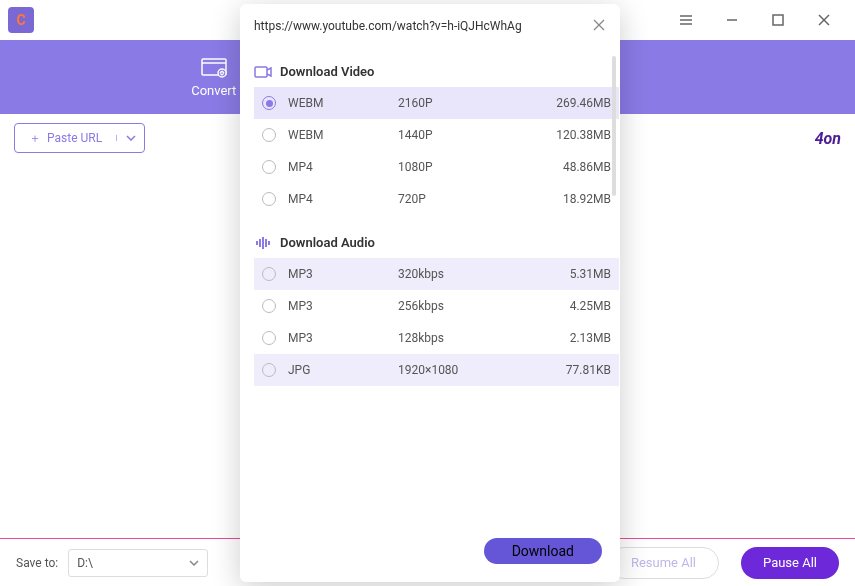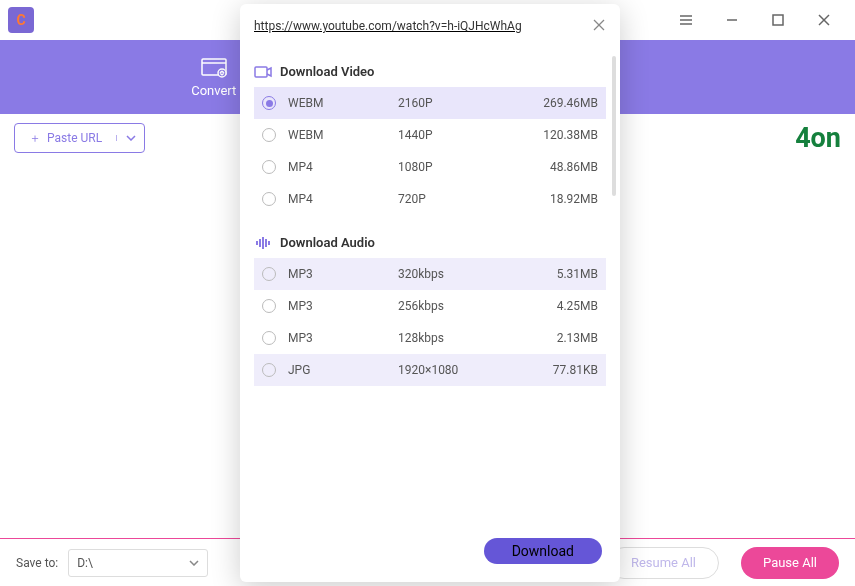--- a/index.html
+++ b/index.html
@@ -13,37 +13,37 @@
     .wc svg { width: 14px; height: 14px; }
 
     .purple-band { height: 74px; background: #8a7ae5; display: flex; align-items: center; justify-content: space-around; color: #ffffff; }
     .nav-item { display: flex; flex-direction: column; align-items: center; gap: 4px; font-size: 13px; cursor: pointer; width: 200px; }
     .nav-item svg { width: 28px; height: 22px; }
 
     .toolbar-row { height: 48px; display: flex; align-items: center; padding: 0 14px; background: #fff; }
     .paste-url { display: flex; align-items: center; border: 1px solid #8a7ae5; border-radius: 4px; height: 30px; color: #8a7ae5; font-size: 12px; }
     .paste-url .main { padding: 0 14px; display: flex; align-items: center; gap: 6px; cursor: pointer; }
     .paste-url .dd { width: 28px; display: flex; align-items: center; justify-content: center; border-left: 1px solid #b9b0ee; cursor: pointer; }
-    .fon { margin-left: auto; color: #15803d; font-weight: bold; font-size: 27px; }
+    .fon { margin-left: auto; color: #4c1d95; font-weight: bold; font-size: 16px; font-style: italic; }
 
     .content-area { height: calc(586px - 40px - 74px - 48px - 48px); background: #fff; display: flex; align-items: end; justify-content: center; padding-bottom: 14px;}
     .placeholder-text { color: #888; font-size: 12px; }
 
     .bottom-bar { height: 48px; border-top: 1px solid #ec4899; display: flex; align-items: center; padding: 0 16px; gap: 10px; font-size: 12px; color: #555;}
     .save-select { height: 28px; width: 140px; border: 1px solid #ddd; border-radius: 3px; padding: 0 8px; color: #555; display: flex; align-items: center; justify-content: space-between; cursor: pointer; }
     .btn-pill { margin-left: auto; height: 32px; padding: 0 22px; border-radius: 16px; display: flex; align-items: center; font-size: 13px; cursor: pointer; }
     .btn-resume { border: 1px solid #ddd; color: #bfb7ea; background: #fff; }
-    .btn-pause { background: #ec4899; color: #fff; margin-left: 12px; }
+    .btn-pause { background: #6d28d9; color: #fff; margin-left: 12px; }
 
     
     .modal { position: absolute; top: 4px; left: 240px; width: 380px; height: 578px; background: #fff; border-radius: 6px; box-shadow: 0 6px 30px rgba(0,0,0,0.2); display: flex; flex-direction: column; }
-    .modal-header { height: 44px; display: flex; align-items: center; padding: 0 14px; gap: 8px; text-decoration: underline; }
+    .modal-header { height: 44px; display: flex; align-items: center; padding: 0 14px; gap: 8px; }
     .modal-url { flex: 1; font-size: 12px; color: #333; border: none; outline: none; }
     .modal-close { cursor: pointer; color: #888; }
-    .modal-body { flex: 1; overflow-y: auto; padding: 8px 14px 0 14px; position: relative; }
+    .modal-body { flex: 1; overflow-y: auto; padding: 8px 1px 0 14px; position: relative; }
     .scroll-indicator { position: absolute; right: 4px; top: 8px; width: 4px; height: 140px; background: #ddd; border-radius: 2px;}
 
     .section-header { display: flex; align-items: center; gap: 8px; font-weight: 600; font-size: 13px; color: #333; padding: 8px 0; }
     .section-header svg { width: 18px; height: 14px; color: #8a7ae5; }
 
     .option-row { display: flex; align-items: center; height: 32px; padding: 0 8px; border-radius: 0; cursor: pointer; font-size: 12px; color: #555;}
     .option-row.selected { background: #e9e6fb; }
     .option-row.hilite { background: #efedfb; }
     .radio { width: 14px; height: 14px; border: 1.5px solid #bbb; border-radius: 50%; margin-right: 12px; display: flex; align-items: center; justify-content: center; }
     .radio.on { border-color: #8a7ae5; }

